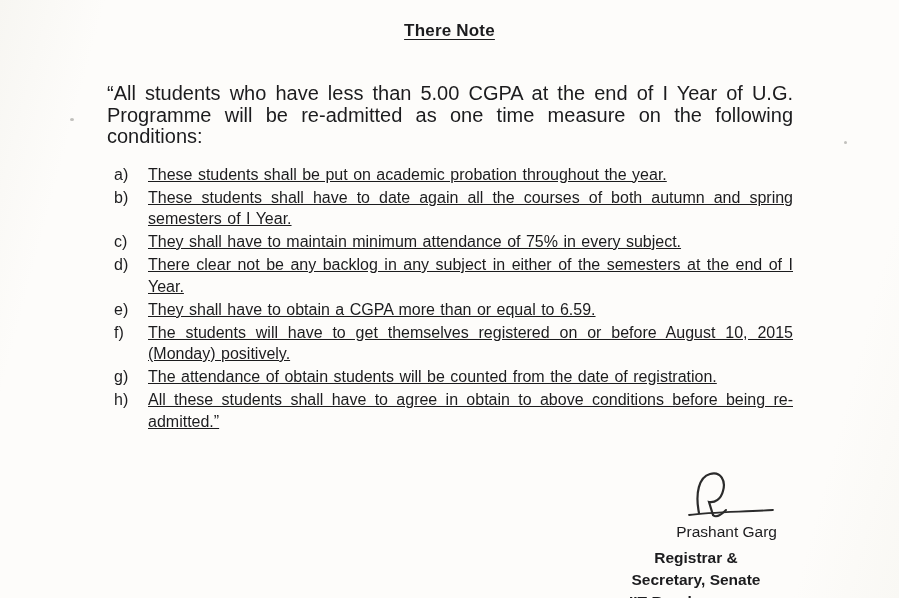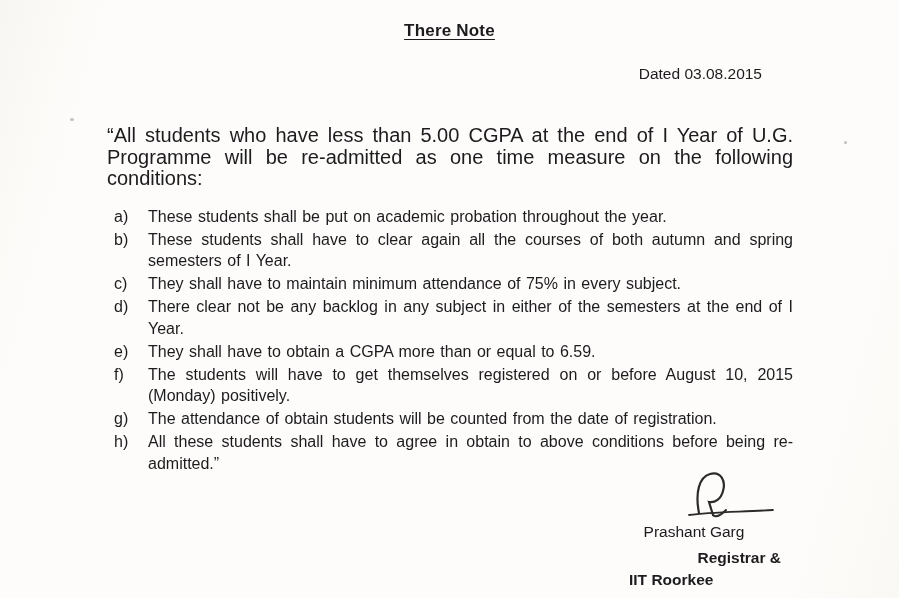--- a/index.html
+++ b/index.html
@@ -53,73 +53,72 @@
     align-items: flex-start;
     margin-bottom: 1.5px;
   }
   .condition .label {
     flex: 0 0 34px;
   }
   .condition .text {
     flex: 1;
     text-align: justify;
     word-spacing: 1px;
+    text-decoration: underline;
   }
 
   .signature-block {
     position: absolute;
     top: 448px;
     right: 118px;
     width: 170px;
     text-align: center;
   }
   .signature-scribble {
     display: block;
     margin: 0 6px 4px auto;
   }
   .sig-name {
     font-size: 15.5px;
     margin-bottom: 6px;
-    text-align: center;
+    text-align: right;
     padding-right: 4px;
   }
   .sig-role {
     font-size: 15.5px;
     font-weight: bold;
     line-height: 22px;
-    text-align: right;
   }
   .scan-speck {
     position: absolute;
     background: #9a9892;
     border-radius: 50%;
     opacity: .6;
   }
 </style>
 </head>
 <body>
 
 <div class="page">
 
   <div class="title">
     <span>There Note</span>
   </div>
 
-  <div class="date-line">Dated 03.08.2015</div>
 
   <p class="intro">“All students who have less than 5.00 CGPA at the end of I Year of U.G. Programme will be re-admitted as one time measure on the following conditions:</p>
 
   <div class="conditions">
     <div class="condition">
       <span class="label">a)</span>
       <span class="text">These students shall be put on academic probation throughout the year.</span>
     </div>
     <div class="condition">
       <span class="label">b)</span>
-      <span class="text">These students shall have to clear again all the courses of both autumn and spring semesters of I Year.</span>
+      <span class="text">These students shall have to date again all the courses of both autumn and spring semesters of I Year.</span>
     </div>
     <div class="condition">
       <span class="label">c)</span>
       <span class="text">They shall have to maintain minimum attendance of 75% in every subject.</span>
     </div>
     <div class="condition">
       <span class="label">d)</span>
       <span class="text">There clear not be any backlog in any subject in either of the semesters at the end of I Year.</span>
     </div>
     <div class="condition">
@@ -141,19 +140,20 @@
   </div>
 
   <div class="signature-block">
     <svg class="signature-scribble" width="92" height="50" viewBox="0 0 92 50" fill="none" xmlns="http://www.w3.org/2000/svg">
       <path d="M16 44 C12 24, 16 8, 27 5 C38 2, 43 12, 40 22 C38 30, 32 34, 26 33 L30 46" stroke="#2b2b2b" stroke-width="2.2" fill="none" stroke-linecap="round"></path>
       <path d="M30 46 C33 49, 38 46, 43 41" stroke="#2b2b2b" stroke-width="2" fill="none" stroke-linecap="round"></path>
       <path d="M6 46 C28 43, 58 43, 90 41" stroke="#2b2b2b" stroke-width="1.8" fill="none" stroke-linecap="round"></path>
     </svg>
     <div class="sig-name">Prashant Garg</div>
     <div class="sig-role">Registrar &amp;</div>
+    <div class="sig-role">Secretary, Senate</div>
     <div class="sig-role" style="text-align:left; padding-left:18px;">IIT Roorkee</div>
   </div>
 
   <div class="scan-speck" style="left:70px; top:97px; width:4px; height:3px;"></div>
   <div class="scan-speck" style="left:844px; top:120px; width:3px; height:3px;"></div>
 
 </div>
 
 </body></html>

